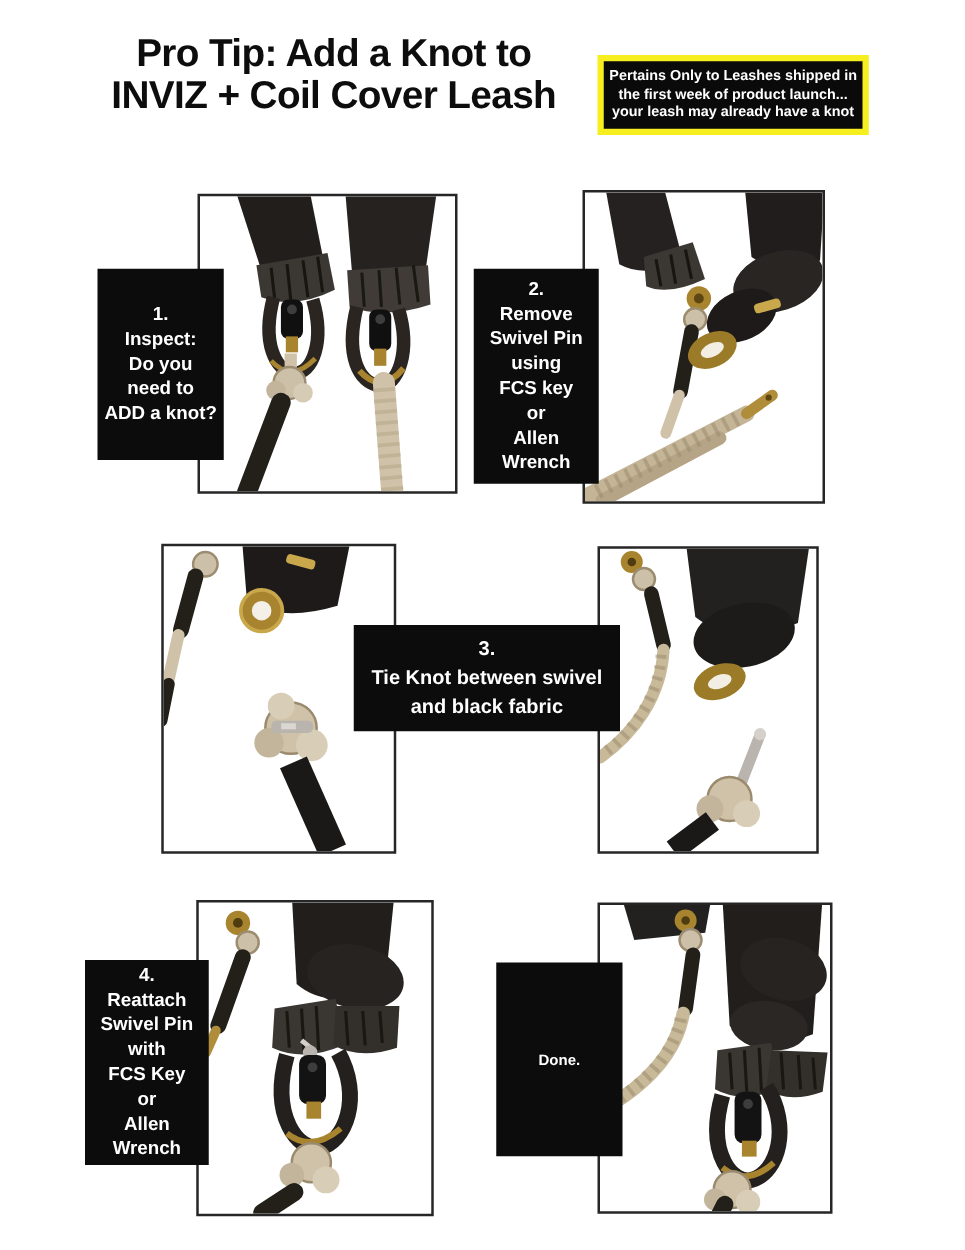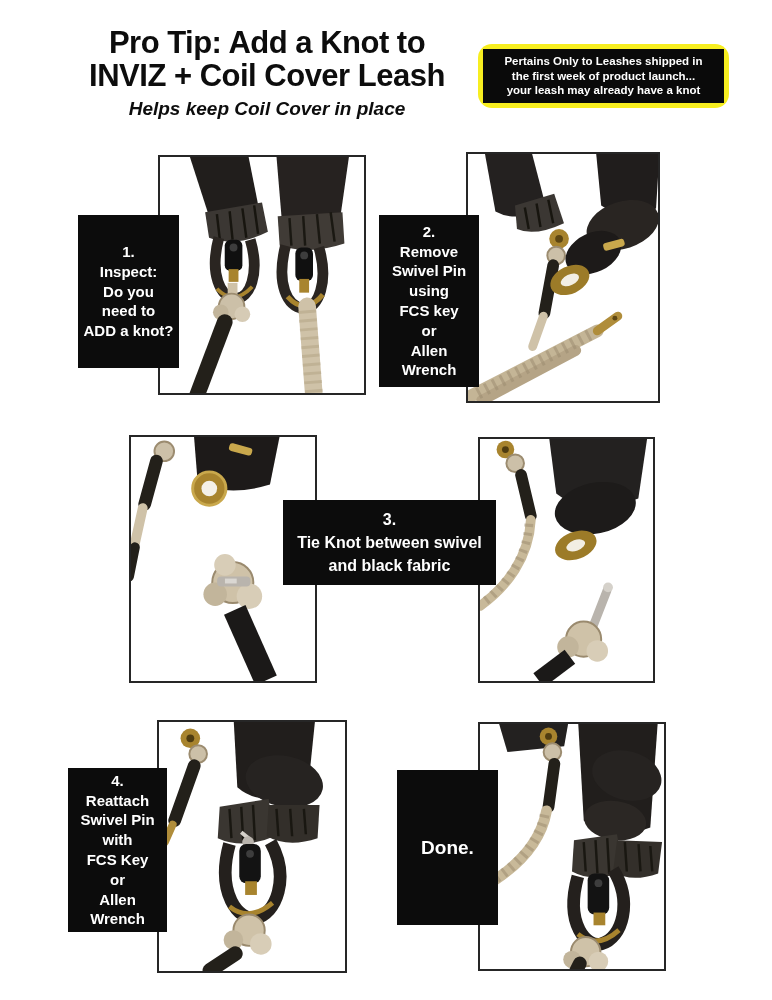--- a/index.html
+++ b/index.html
@@ -3,53 +3,52 @@
 <meta charset="utf-8">
 <style>
   html,body{margin:0;padding:0;background:#ffffff;}
   .sheet{position:relative;width:772px;height:1000px;background:#ffffff;overflow:hidden;
          font-family:"Liberation Sans",sans-serif;margin-left:11px;}
   .title{position:absolute;left:40px;top:26px;width:432px;text-align:center;
          font-size:31px;font-weight:800;line-height:1.07;color:#0d0d0d;
          white-space:pre-line;letter-spacing:-0.5px;}
   .subtitle{position:absolute;left:40px;top:98px;width:432px;text-align:center;
             font-size:19px;font-weight:700;font-style:italic;color:#0d0d0d;}
-  .notice{position:absolute;left:467px;top:44px;width:251px;height:64px;
-          background:#f7ee20;box-sizing:border-box;padding:5px;border-radius:14px;}
+  .notice{position:absolute;left:467px;top:44px;width:217px;height:64px;
+          background:#f7ee20;box-sizing:border-box;padding:5px;}
   .notice-inner{width:100%;height:100%;background:#0a0a0a;display:flex;
                 align-items:center;justify-content:center;text-align:center;
                 color:#ffffff;font-size:11.5px;font-weight:700;line-height:1.3;
                 white-space:pre-line;}
   .photo{position:absolute;border:2px solid #262626;background:#ffffff;
          box-sizing:border-box;overflow:hidden;z-index:1;}
   .photo svg{display:block;width:100%;height:100%;}
   .stepbox{position:absolute;background:#0c0c0c;color:#ffffff;z-index:5;
            display:flex;align-items:center;justify-content:center;text-align:center;
            font-weight:700;white-space:pre-line;}
   .stepbox.vert{font-size:15px;line-height:1.32;}
   #step1{left:67px;top:215px;width:101px;height:153px;}
   #step2{left:368px;top:215px;width:100px;height:172px;}
   #step3{left:272px;top:500px;width:213px;height:85px;font-size:16px;line-height:1.45;}
   #step4{left:57px;top:768px;width:99px;height:164px;}
-  #done{left:386px;top:770px;width:101px;height:155px;font-size:19px;}
+  #done{left:386px;top:770px;width:101px;height:155px;font-size:12px;}
   #photo1{left:147px;top:155px;width:208px;height:240px;}
   #photo2{left:455px;top:152px;width:194px;height:251px;}
   #photo3{left:118px;top:435px;width:188px;height:248px;}
   #photo4{left:467px;top:437px;width:177px;height:246px;}
   #photo5{left:146px;top:720px;width:190px;height:253px;}
   #photo6{left:467px;top:722px;width:188px;height:249px;}
 </style>
 </head>
 <body>
 
 <div class="sheet">
 
   <div class="title">Pro Tip: Add a Knot to
 INVIZ + Coil Cover Leash</div>
-  <div class="subtitle">Helps keep Coil Cover in place</div>
 
   <div class="notice">
     <div class="notice-inner">Pertains Only to Leashes shipped in
 the first week of product launch...
 your leash may already have a knot</div>
   </div>
 
   <div class="photo" id="photo1">
     <svg viewBox="0 0 208 240">
       <g>

